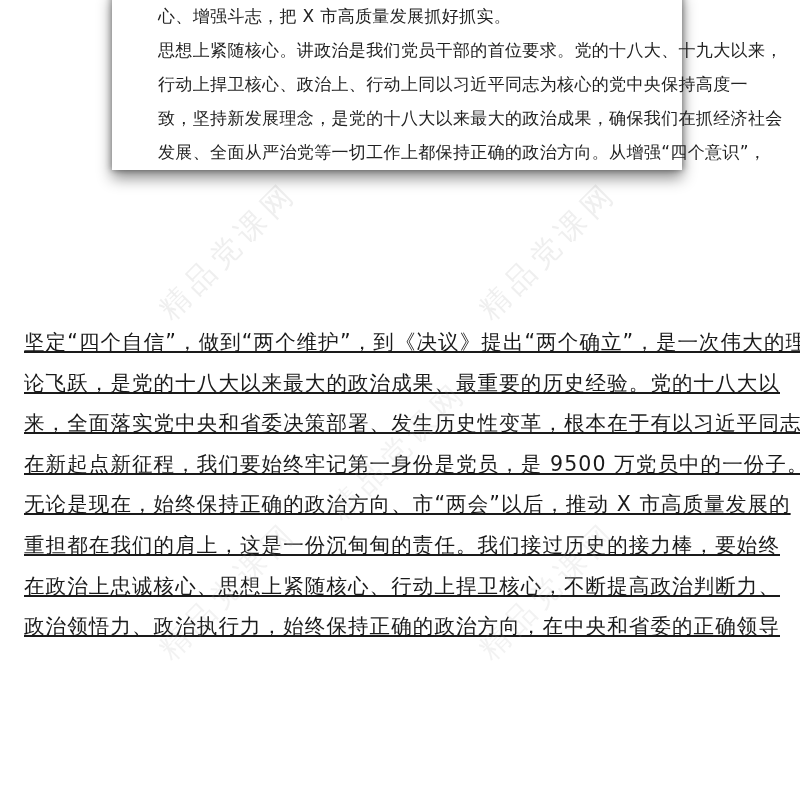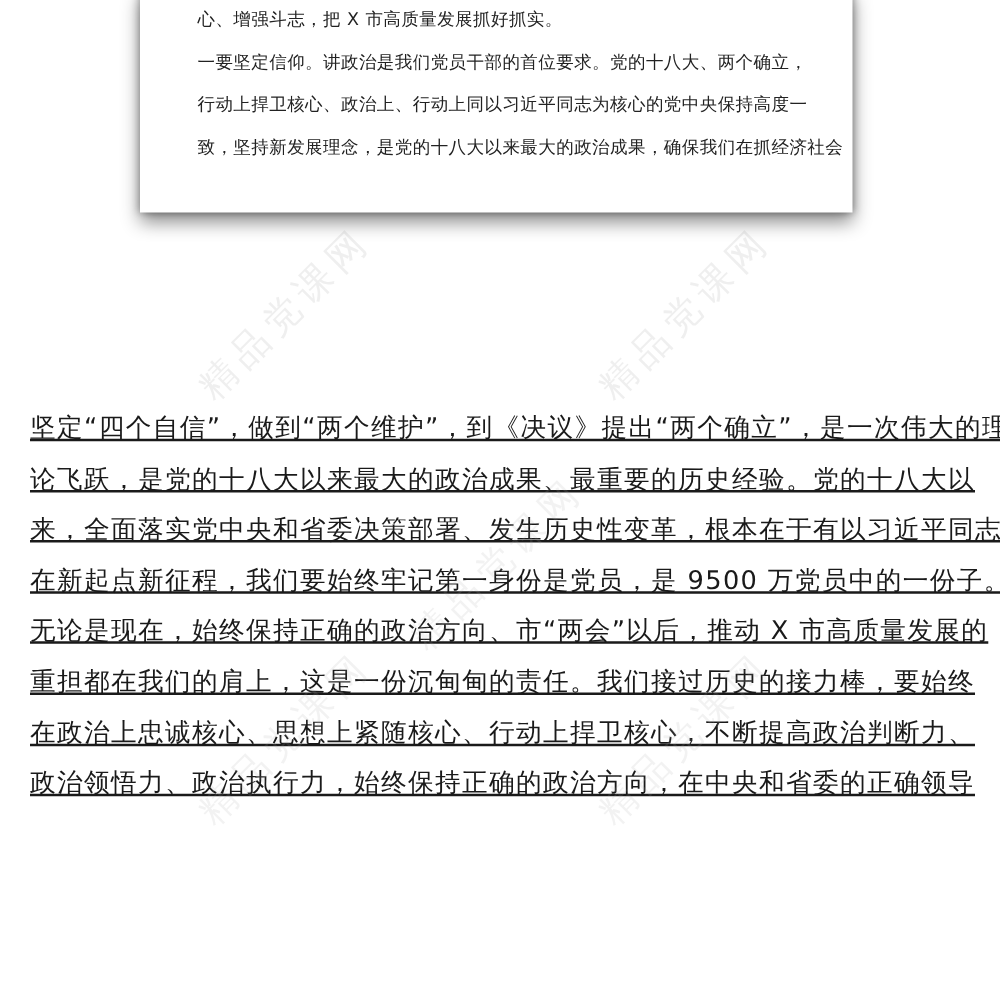--- a/index.html
+++ b/index.html
@@ -24,21 +24,21 @@
       top: -10px;
       width: 570px;
       height: 180px;
       background: #ffffff;
       box-shadow: 0 8px 14px rgba(0,0,0,0.45), 2px 0 6px rgba(0,0,0,0.25), -2px 0 6px rgba(0,0,0,0.2);
       z-index: 2;
     }
     .card-line {
       position: absolute;
       left: 46px;
-      font-size: 14px;
+      font-size: 17px;
       color: #222;
       white-space: nowrap;
       letter-spacing: 0.35px;
       line-height: 16px;
     }
     .body-text {
       position: absolute;
       left: 24px;
       top: 326px;
       width: 760px;
@@ -72,23 +72,24 @@
 </head>
 <body>
 
 <div class="page">
 
   <div class="watermark" style="left:150px; top:300px;">精品党课网</div>
   <div class="watermark" style="left:470px; top:300px;">精品党课网</div>
 
   <div class="card">
     <div class="card-line" style="top:18px;">心、增强斗志，把 X 市高质量发展抓好抓实。</div>
-    <div class="card-line" style="top:52px;">一要坚定信仰。讲政治是我们党员干部的首位要求。党的十八大、两个确立，</div>
+    <div class="card-line" style="top:52px;">思想上紧随核心。讲政治是我们党员干部的首位要求。党的十八大、十九大以来，</div>
     <div class="card-line" style="top:86px;">行动上捍卫核心、政治上、行动上同以习近平同志为核心的党中央保持高度一</div>
     <div class="card-line" style="top:120px;">致，坚持新发展理念，是党的十八大以来最大的政治成果，确保我们在抓经济社会</div>
+    <div class="card-line" style="top:154px;">发展、全面从严治党等一切工作上都保持正确的政治方向。从增强“四个意识”，</div>
   </div>
 
   <div class="body-text">
     <div class="body-line">坚定“四个自信”，做到“两个维护”，到《决议》提出“两个确立”，是一次伟大的理</div>
     <div class="body-line">论飞跃，是党的十八大以来最大的政治成果、最重要的历史经验。党的十八大以</div>
     <div class="body-line">来，全面落实党中央和省委决策部署、发生历史性变革，根本在于有以习近平同志</div>
     <div class="body-line">在新起点新征程，我们要始终牢记第一身份是党员，是 9500 万党员中的一份子。</div>
     <div class="body-line">无论是现在，始终保持正确的政治方向、市“两会”以后，推动 X 市高质量发展的</div>
     <div class="body-line">重担都在我们的肩上，这是一份沉甸甸的责任。我们接过历史的接力棒，要始终</div>
     <div class="body-line">在政治上忠诚核心、思想上紧随核心、行动上捍卫核心，不断提高政治判断力、</div>

